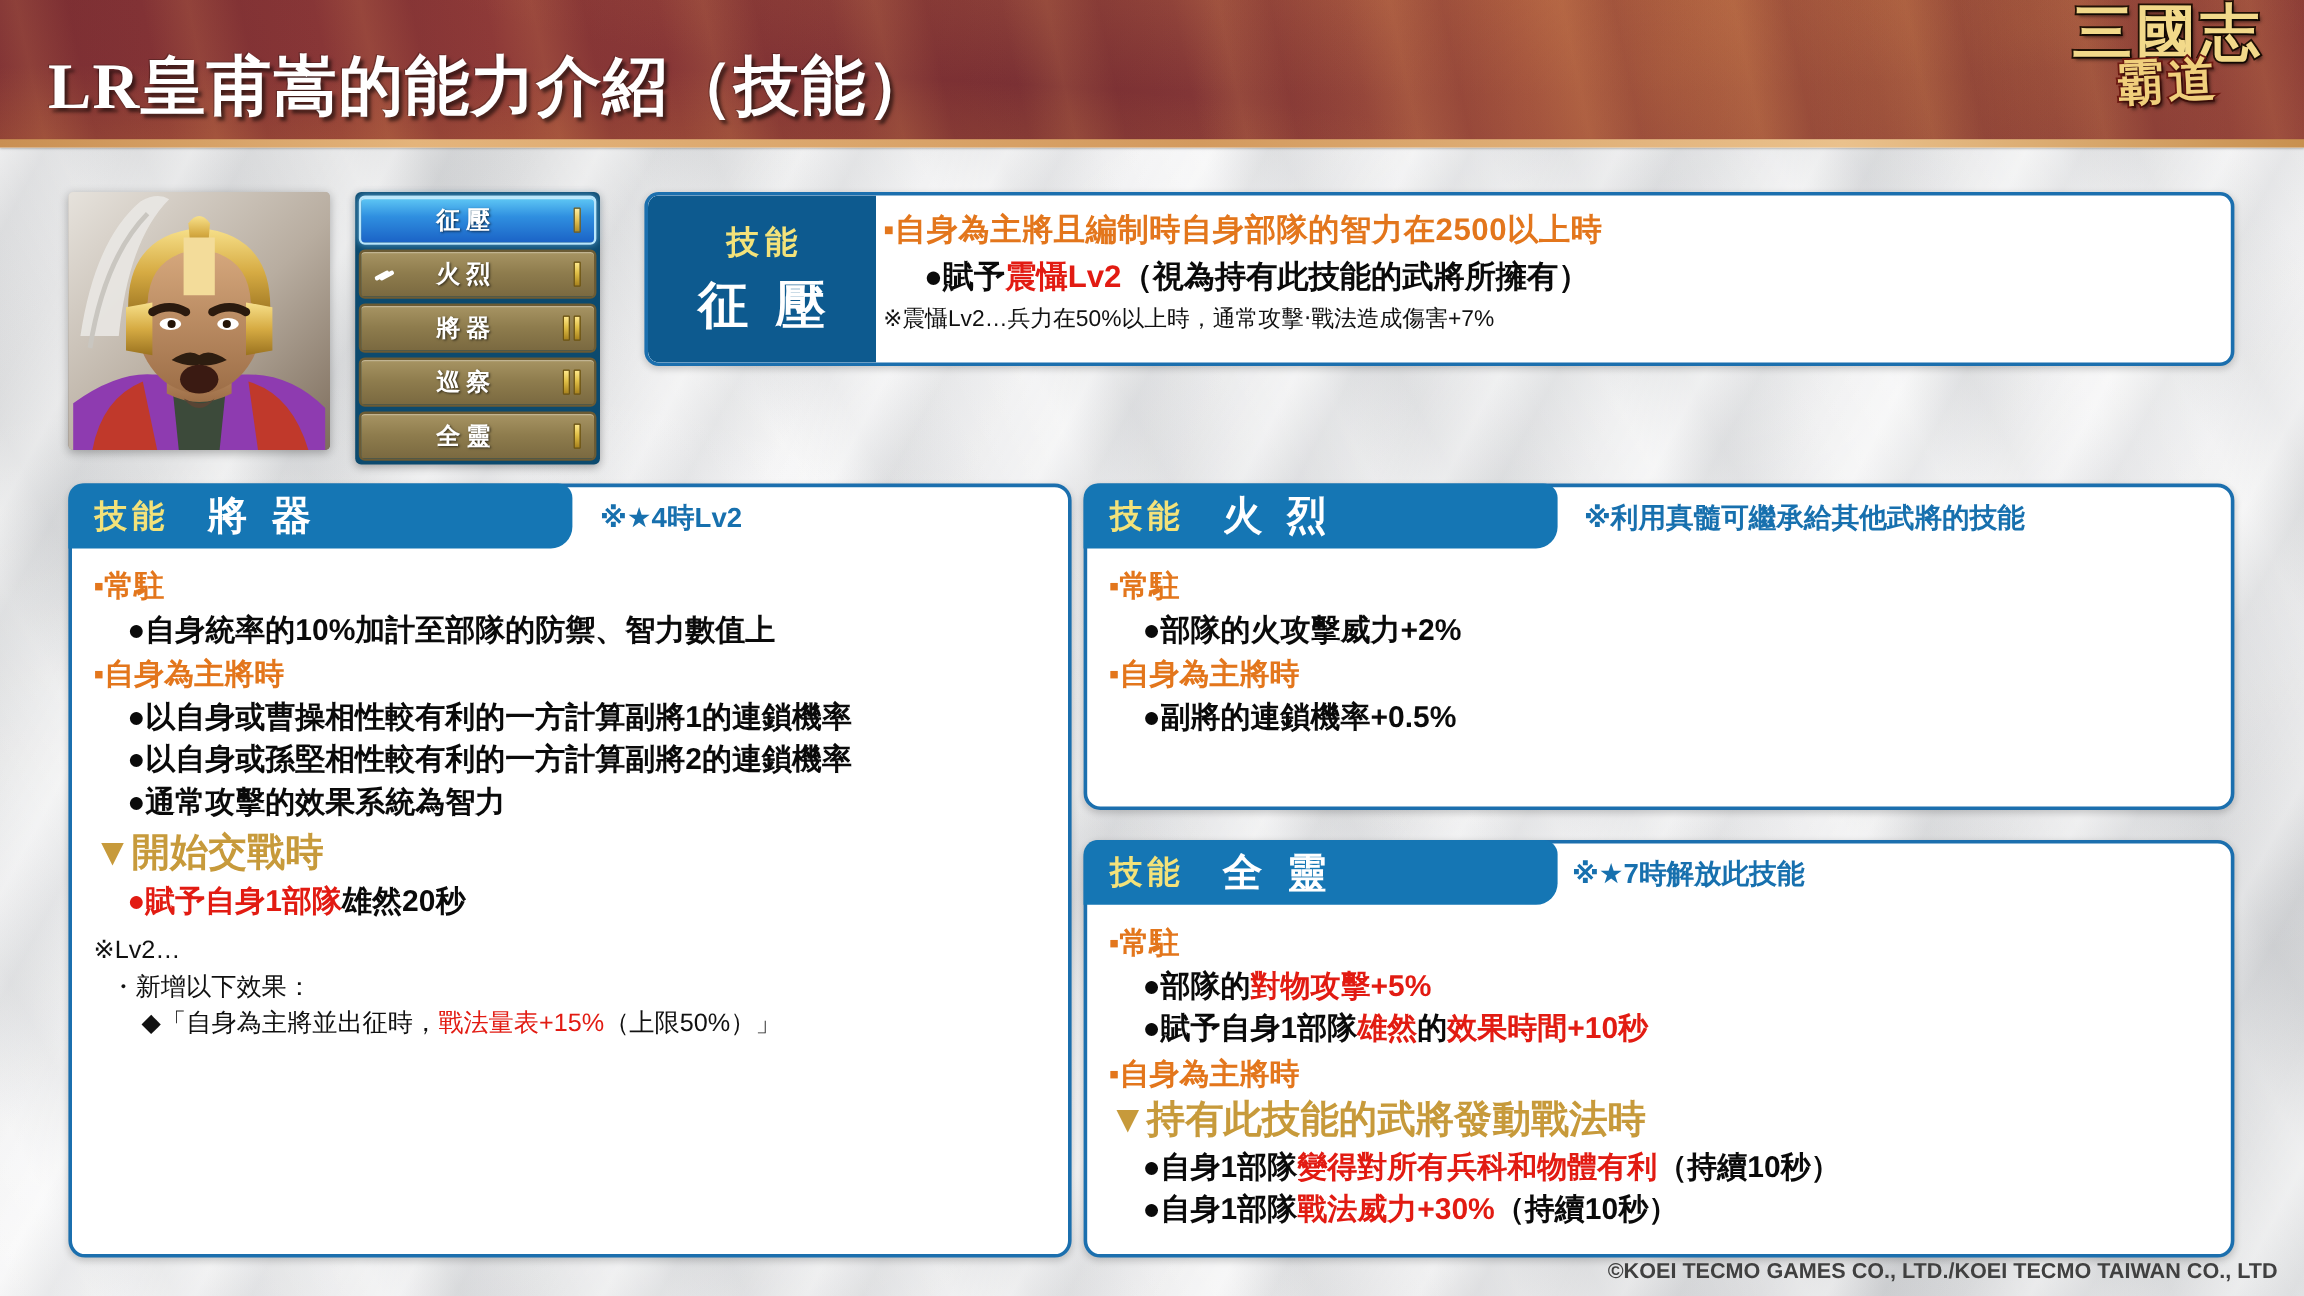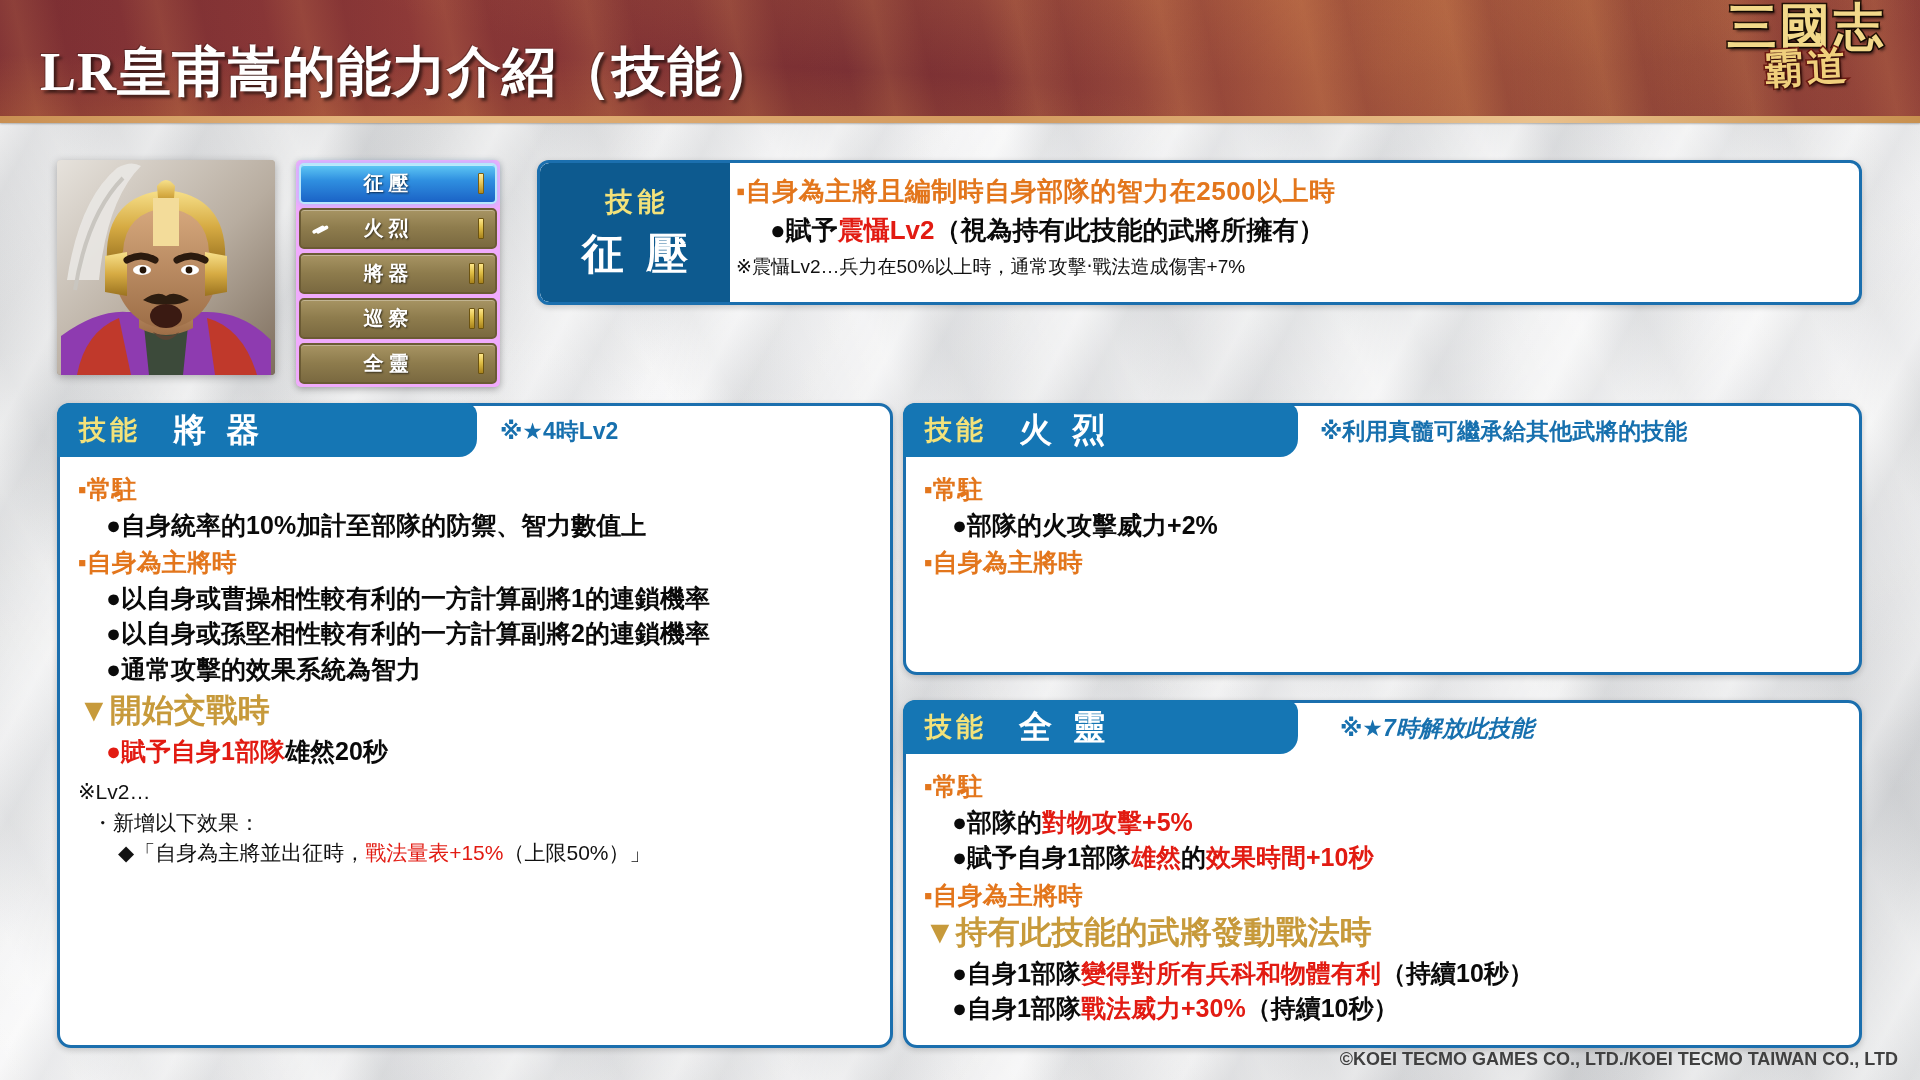--- a/index.html
+++ b/index.html
@@ -82,21 +82,21 @@
     border-radius: 4px;
     box-shadow: 0 2px 8px rgba(0,0,0,0.28);
     overflow: hidden;
     background: linear-gradient(160deg, #cfc9c1 0%, #a99e92 40%, #6e5f51 100%);
   }
 
   
   .skill-list {
     position: absolute; left: 296px; top: 160px; width: 204px;
     padding: 3px; border-radius: 5px;
-    background: #f0abfc;
+    background: #0c4a6e;
     box-shadow: 0 2px 7px rgba(0,0,0,0.3);
   }
   .skill-row {
     position: relative; height: 41px; margin-bottom: 4px; border-radius: 5px;
     display: flex; align-items: center;
     background: linear-gradient(180deg, #a79463 0%, #8e7c4d 48%, #7a6940 100%);
     border: 2px solid #6b5b34;
     box-shadow: inset 0 1px 0 rgba(255,255,255,0.30);
   }
   .skill-row:last-child { margin-bottom: 0; }
@@ -353,29 +353,30 @@
 <div class="card" style="left:903px; top:403px; width:959px; height:272px;">
   <div class="card-head" style="width:395px;">
     <span class="kw">技能</span>
     <span class="nm">火 烈</span>
   </div>
   <div class="card-note" style="left:414px;">※利用真髓可繼承給其他武將的技能</div>
   <div class="card-body">
     <div class="h-orange ln">▪常駐</div>
     <div class="b-item ln">●部隊的火攻擊威力+2%</div>
     <div class="h-orange ln">▪自身為主將時</div>
+    <div class="b-item ln">●副將的連鎖機率+0.5%</div>
   </div>
 </div>
 
 <div class="card" style="left:903px; top:700px; width:959px; height:348px;">
   <div class="card-head" style="width:395px;">
     <span class="kw">技能</span>
     <span class="nm">全 靈</span>
   </div>
-  <div class="card-note" style="left:434px;font-style:italic;">※★7時解放此技能</div>
+  <div class="card-note" style="left:404px;">※★7時解放此技能</div>
   <div class="card-body">
     <div class="h-orange ln">▪常駐</div>
     <div class="b-item ln">
       <span>●部隊的</span><span class="red">對物攻擊+5%</span>
     </div>
     <div class="b-item ln">
       <span>●賦予自身1部隊</span><span class="red">雄然</span><span>的</span><span class="red">效果時間+10秒</span>
     </div>
     <div class="h-orange ln">▪自身為主將時</div>
     <div class="h-gold ln" style="margin-top:1px;">▼持有此技能的武將發動戰法時</div>

